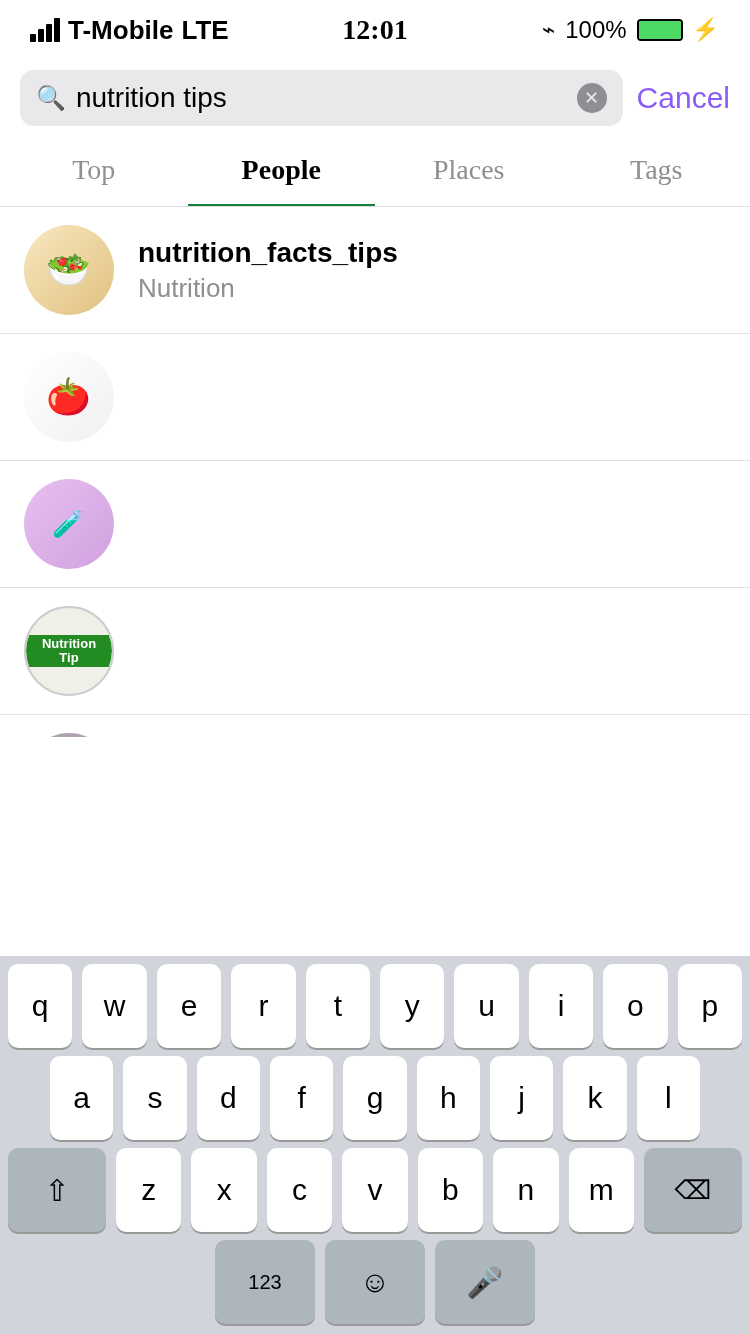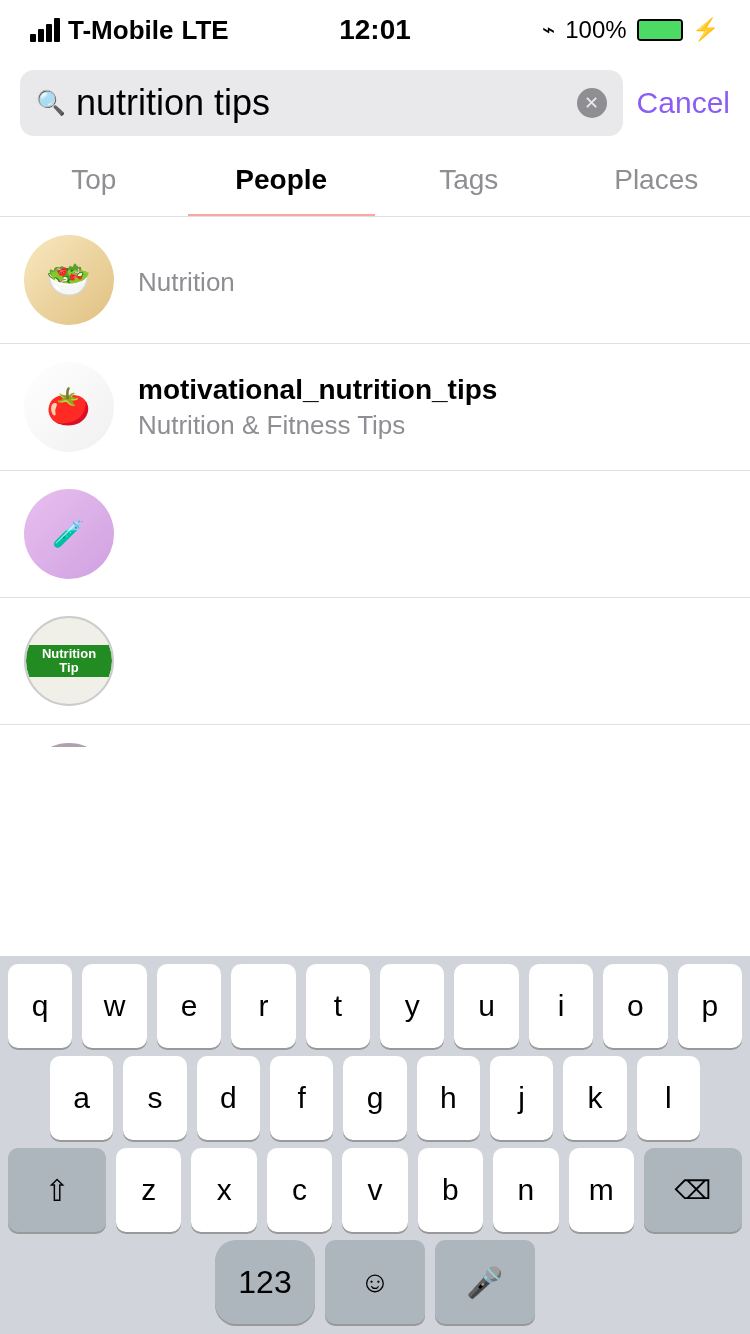--- a/index.html
+++ b/index.html
@@ -28,20 +28,21 @@
       font-size: 26px;
       font-weight: 600;
     }
     .status-time {
       position: absolute;
       left: 50%;
       transform: translateX(-50%);
       font-size: 28px;
       font-weight: 600;
       color: #000;
+      font-family: Liberation Serif, serif;
     }
     .status-right {
       display: flex;
       align-items: center;
       gap: 10px;
       font-size: 24px;
     }
     .battery-icon {
       display: flex;
       align-items: center;
@@ -99,21 +100,21 @@
       align-items: center;
       padding: 12px 16px;
       gap: 10px;
     }
     .search-icon-sm {
       color: #8e8e93;
       font-size: 24px;
     }
     .search-input-text {
       flex: 1;
-      font-size: 36px;
+      font-size: 28px;
       color: #000;
     }
     .clear-btn {
       width: 30px;
       height: 30px;
       background: #8e8e93;
       border-radius: 50%;
       display: flex;
       align-items: center;
       justify-content: center;
@@ -131,25 +132,26 @@
       display: flex;
       border-bottom: 1px solid #e0e0e0;
       background: #fff;
     }
     .tab {
       flex: 1;
       text-align: center;
       padding: 18px 0;
       font-size: 28px;
       color: #8e8e93;
+      font-family: Liberation Serif, serif;
     }
     .tab.active {
       color: #000;
       font-weight: 700;
-      border-bottom: 2px solid #fca5a5;
+      border-bottom: 2px solid #15803d;
     }
 
     
     .results-list {
       background: #fff;
       overflow-y: auto;
     }
     .result-item {
       display: flex;
       align-items: center;
@@ -236,22 +238,21 @@
       max-width: 200px;
       font-size: 26px;
     }
     .key.space {
       flex: 4;
       max-width: none;
     }
     .key.numbers {
       flex: 1.4;
       max-width: 100px;
-      font-size: 32px;
-      border-radius: 21px;
+      font-size: 20px;
     }
     .key.emoji {
       max-width: 100px;
     }
     .key.mic {
       max-width: 100px;
     }
     .key.backspace {
       max-width: 100px;
       font-size: 26px;
@@ -294,45 +295,42 @@
 </div>
 
 <div class="tabs">
   <div class="tab">
     <span>Top</span>
   </div>
   <div class="tab active">
     <span>People</span>
   </div>
   <div class="tab">
+    <span>Places</span>
+  </div>
+  <div class="tab">
     <span>Tags</span>
-  </div>
-  <div class="tab">
-    <span>Places</span>
   </div>
 </div>
 
 <div class="results-list" style="height:530px;">
 
   <div class="result-item">
     <div class="avatar avatar-1">
       <span>🥗</span>
     </div>
     <div class="result-info">
+      <div class="result-username">nutrition_facts_tips</div>
       <div class="result-bio">Nutrition</div>
     </div>
   </div>
 
   <div class="result-item">
     <div class="avatar avatar-2">
       <span style="font-size:36px">🍅</span>
-    </div>
-    <div class="result-info">
-      <div class="result-username">motivational_nutrition_tips</div>
-      <div class="result-bio">Nutrition &amp; Fitness Tips</div>
     </div>
   </div>
 
   <div class="result-item">
     <div class="avatar avatar-3">
       <span style="font-size:26px">🧪</span>
     </div>
   </div>
 
   <div class="result-item">

